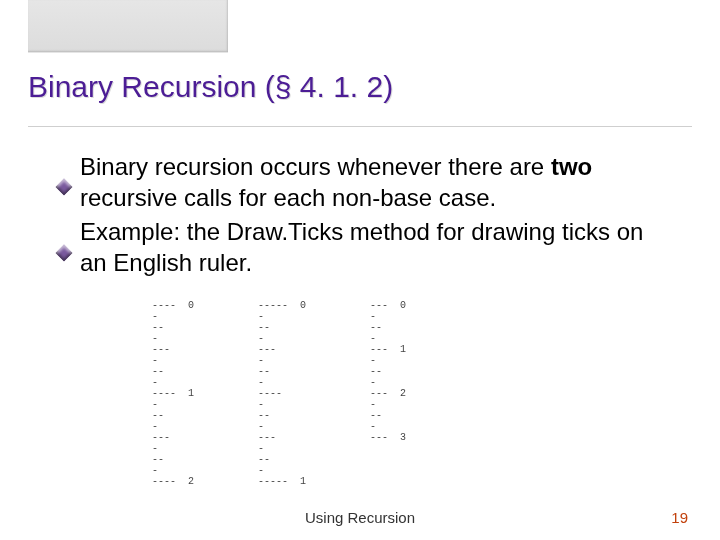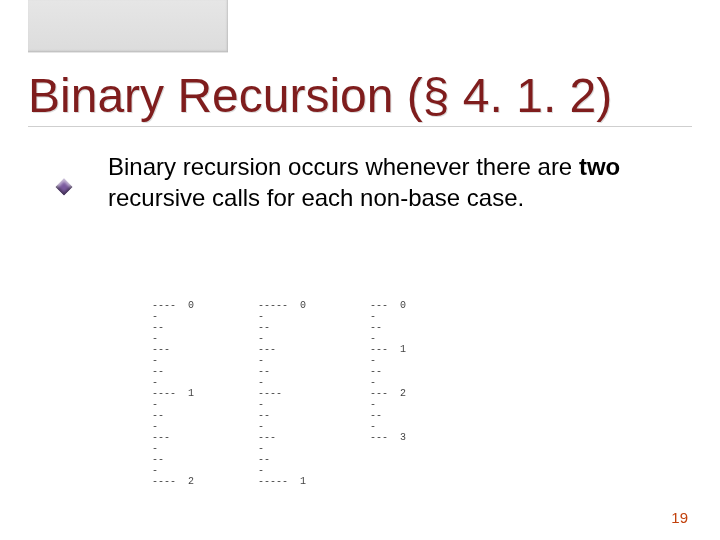--- a/index.html
+++ b/index.html
@@ -25,24 +25,24 @@
     top: 0;
     width: 200px;
     height: 52px;
     background: linear-gradient(#e6e6e6, #dcdcdc);
     box-shadow: inset -1px -1px 2px rgba(0,0,0,0.15), 0 1px 0 rgba(0,0,0,0.1);
   }
   .title {
     position: absolute;
     left: 28px;
     top: 70px;
-    font-size: 48px;
+    font-size: 30px;
     line-height: 1.1;
     font-weight: 400;
-    color: #7f1d1d;
+    color: #4c1d95;
     text-shadow: 1px 1px 0 #dcdcdc;
   }
   .rule {
     position: absolute;
     left: 28px;
     right: 28px;
     top: 126px;
     height: 0;
     border-top: 1px solid #cfcfcf;
     box-shadow: 0 1px 0 #fff;
@@ -52,21 +52,20 @@
     left: 82px;
     top: 152px;
     right: 60px;
     font-size: 24px;
     line-height: 1.28;
   }
   .bullet-row {
     display: flex;
     align-items: center;
     margin-bottom: 4px;
-    gap: 28px;
   }
   .bullet-text { flex: 1; }
   .dia {
     width: 12px;
     height: 12px;
     margin: 9px 10px 0 -24px;
     flex: 0 0 12px;
     transform: rotate(45deg);
     background: #7a5a9e;
     box-shadow: inset -2px -2px 3px rgba(0,0,0,0.45), inset 2px 2px 3px rgba(255,255,255,0.6);
@@ -110,20 +109,24 @@
   <div class="title">Binary Recursion (§ 4. 1. 2)</div>
   <div class="rule"></div>
 
   <div class="body">
     <div class="bullet-row">
       <div class="dia"></div>
       <div class="bullet-text">
         <span>Binary recursion occurs whenever there are </span><span class="bold">two</span><span> recursive calls for each non-base case.</span>
       </div>
     </div>
+    <div class="bullet-row">
+      <div class="dia"></div>
+      <div class="bullet-text">Example: the Draw.Ticks method for drawing ticks on an English ruler.</div>
+    </div>
   </div>
 
   <div class="figure">
     <div class="col">----  0
 -
 --
 -
 ---
 -
 --
@@ -162,14 +165,15 @@
 -
 --
 -
 ---  2
 -
 --
 -
 ---  3</div>
   </div>
 
+  <div class="footer-center">Using Recursion</div>
   <div class="footer-right">19</div>
 </div>
 
 </body></html>

